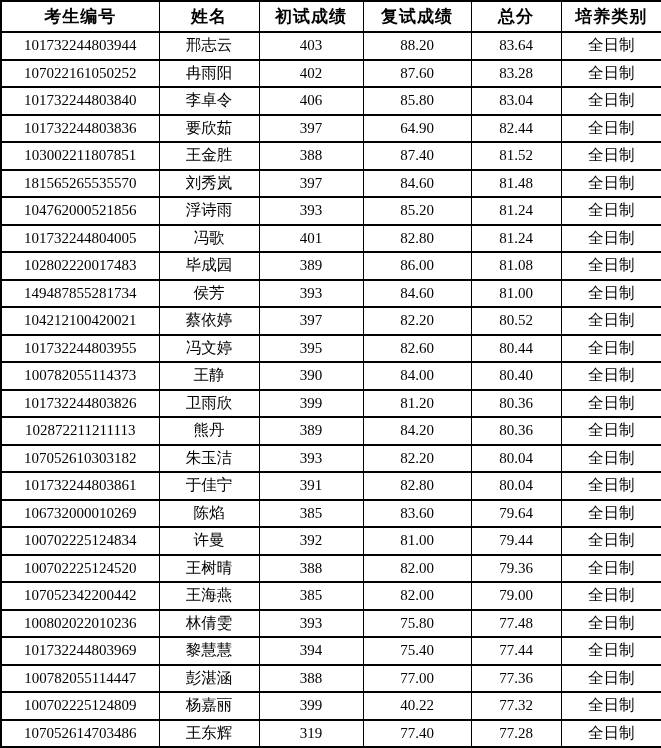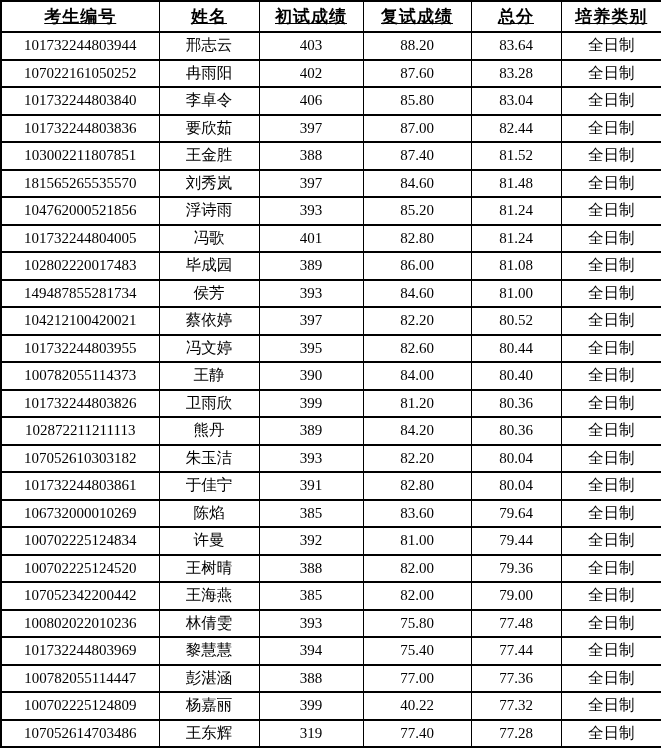--- a/index.html
+++ b/index.html
@@ -32,21 +32,20 @@
     vertical-align: middle;
     padding: 0;
     overflow: hidden;
     white-space: nowrap;
   }
   .score-table thead th {
     height: 29px;
     font-size: 17px;
     font-weight: bold;
     letter-spacing: 1px;
-    text-decoration: underline;
   }
   .score-table td {
     font-size: 15.5px;
   }
   .score-table td.num {
     font-size: 15px;
   }
 </style>
 </head>
 <body>
@@ -93,21 +92,21 @@
           <td>李卓令</td>
           <td class="num">406</td>
           <td class="num">85.80</td>
           <td class="num">83.04</td>
           <td>全日制</td>
         </tr>
         <tr>
           <td class="num">101732244803836</td>
           <td>要欣茹</td>
           <td class="num">397</td>
-          <td class="num">87.00</td>
+          <td class="num">64.90</td>
           <td class="num">82.44</td>
           <td>全日制</td>
         </tr>
         <tr>
           <td class="num">103002211807851</td>
           <td>王金胜</td>
           <td class="num">388</td>
           <td class="num">87.40</td>
           <td class="num">81.52</td>
           <td>全日制</td>

